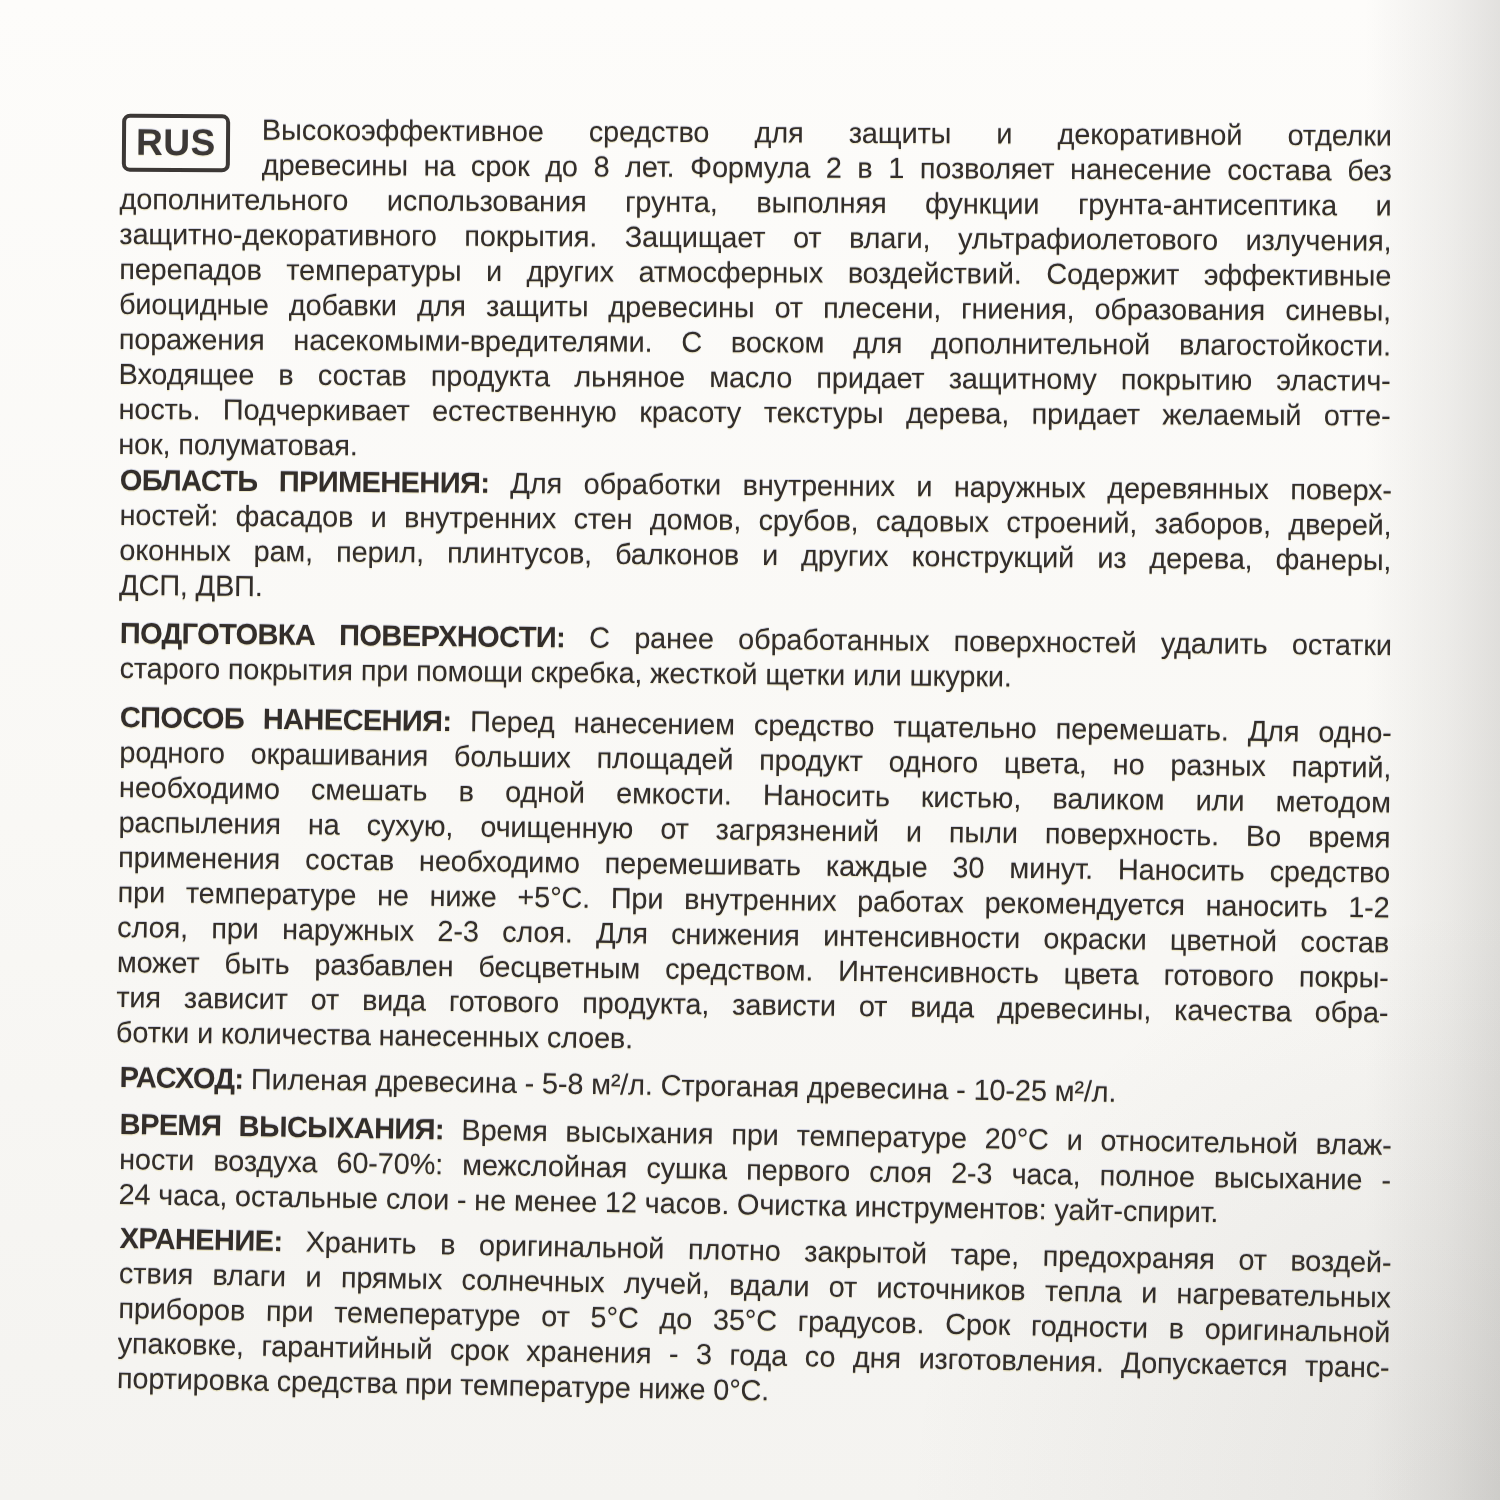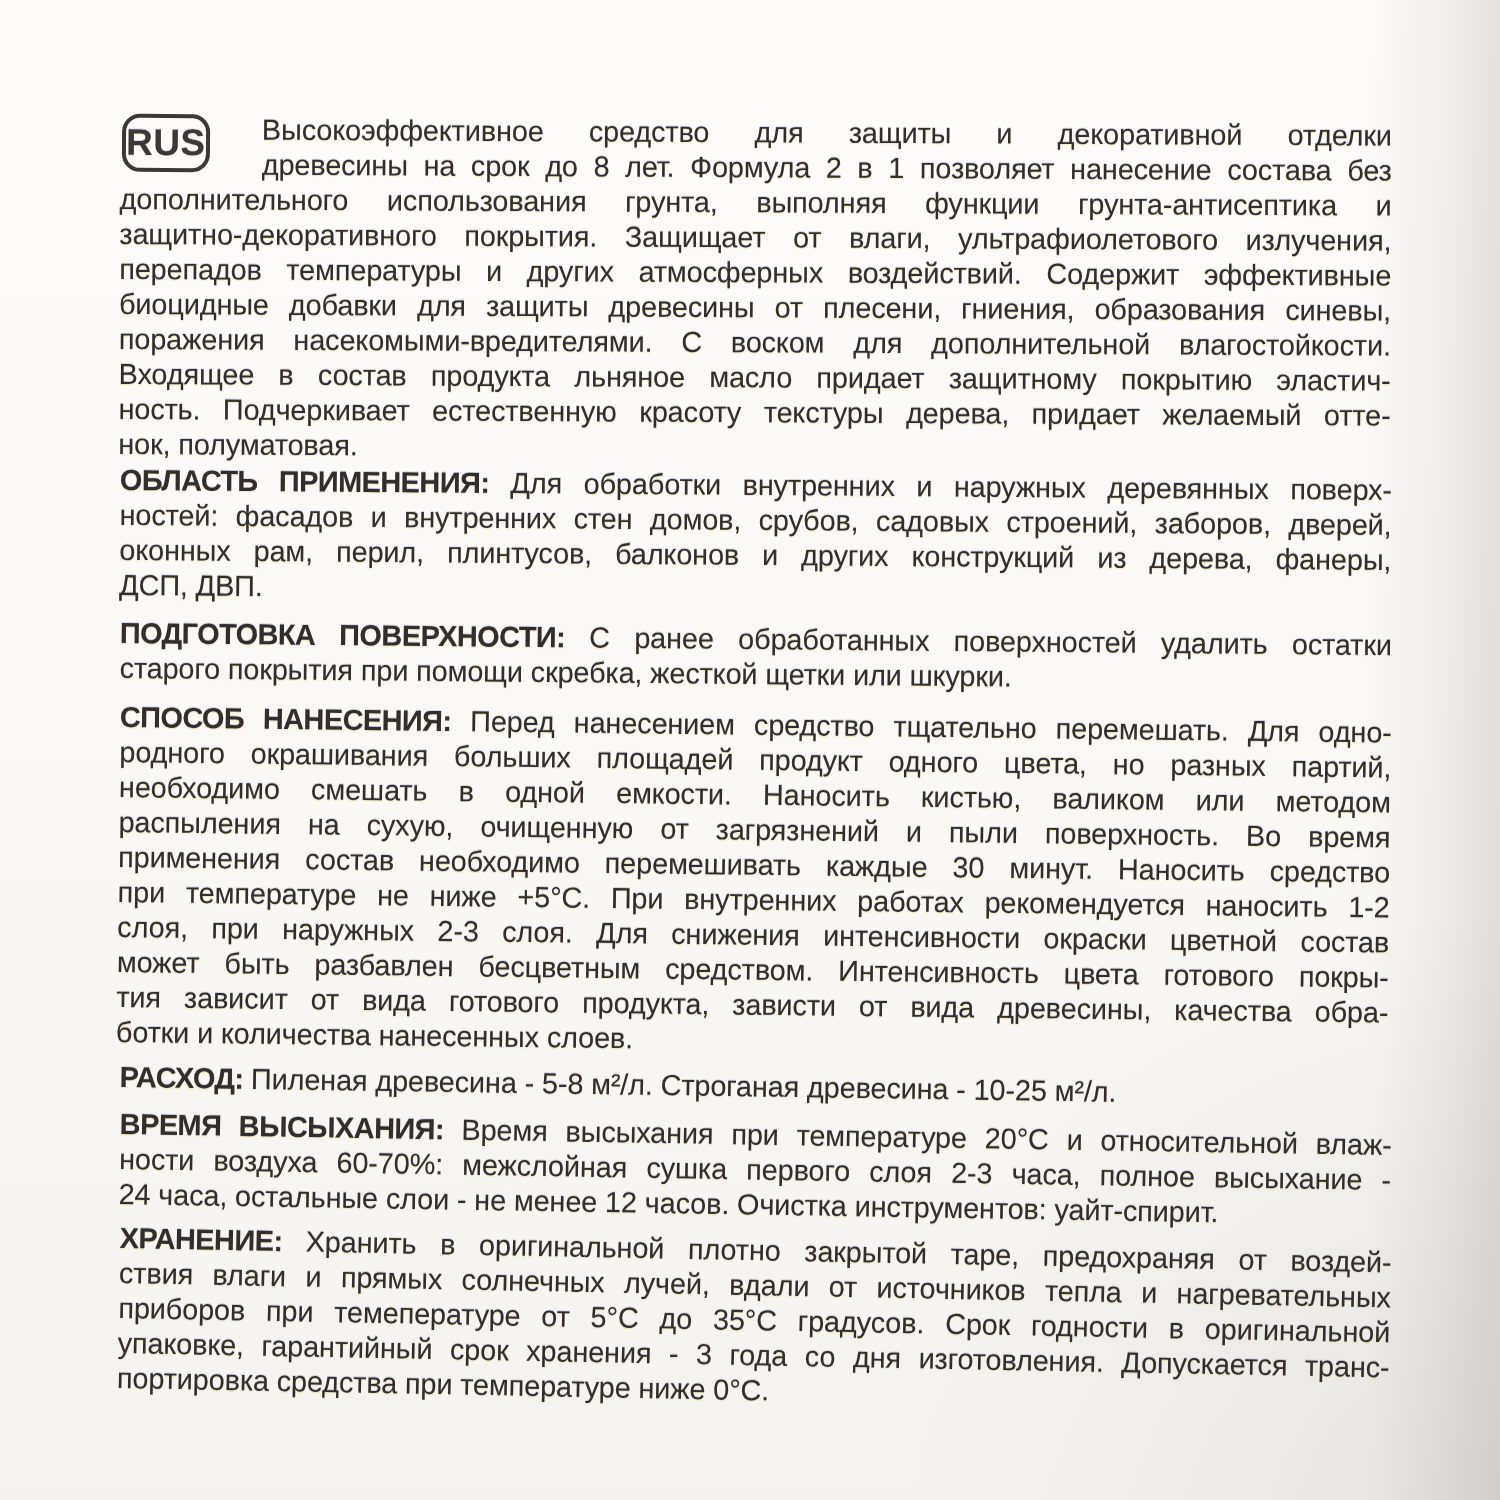--- a/index.html
+++ b/index.html
@@ -38,25 +38,25 @@
   section:nth-of-type(1){ transform:rotate(0.30deg); }
   section:nth-of-type(2){ transform:rotate(0.45deg); margin-top:1px; }
   section:nth-of-type(3){ transform:rotate(0.55deg); margin-top:13px; }
   section:nth-of-type(4){ transform:rotate(0.70deg); margin-top:14px; }
   section:nth-of-type(5){ transform:rotate(0.85deg); margin-top:10px; }
   section:nth-of-type(6){ transform:rotate(0.95deg); margin-top:12px; }
   section:nth-of-type(7){ transform:rotate(1.10deg); margin-top:9px; }
   .badge{
     position:absolute;
     left:2px; top:2px;
-    width:88px; height:58px;
+    width:108px; height:58px;
     border:4px solid #3c3836;
-    border-radius:18px;
+    border-radius:8px;
     box-sizing:border-box;
-    display:flex;align-items:center;
+    display:flex;align-items:center;justify-content:center;
     transform:rotate(0.4deg);
     text-shadow:0 -1px 0 rgba(55,70,155,.18), 0 1.2px 0 rgba(205,185,70,.22);
   }
   .badge span{
     font-weight:bold;
     font-size:37px;
     letter-spacing:0.5px;
     color:#3c3836;
   }
 </style>

